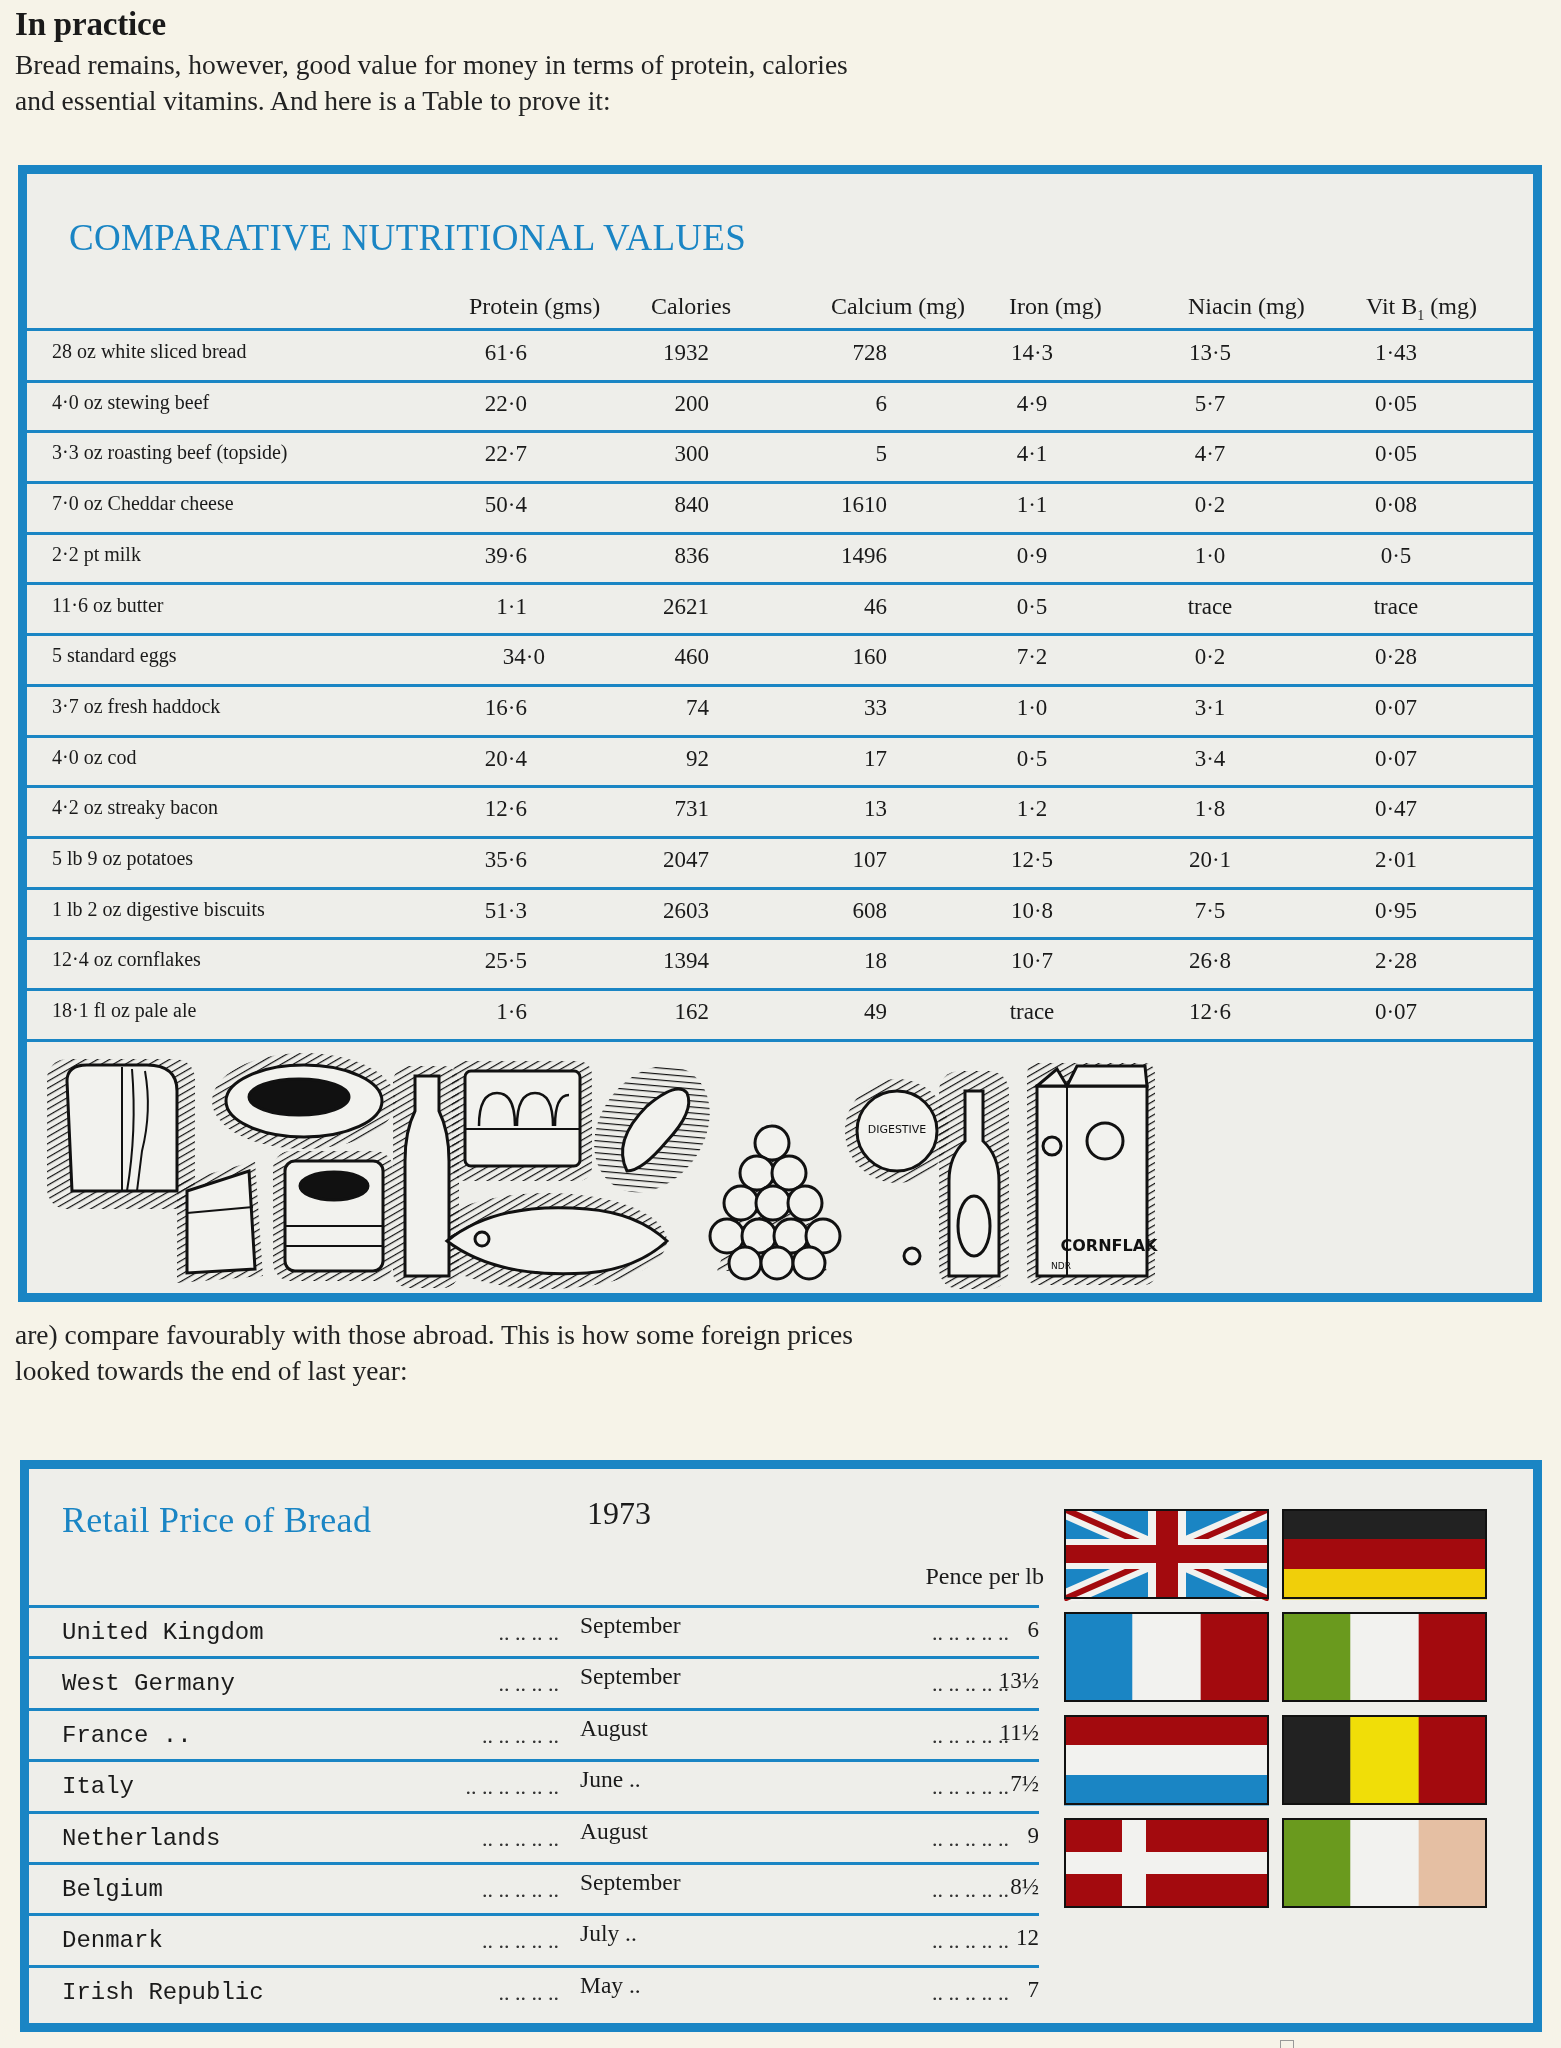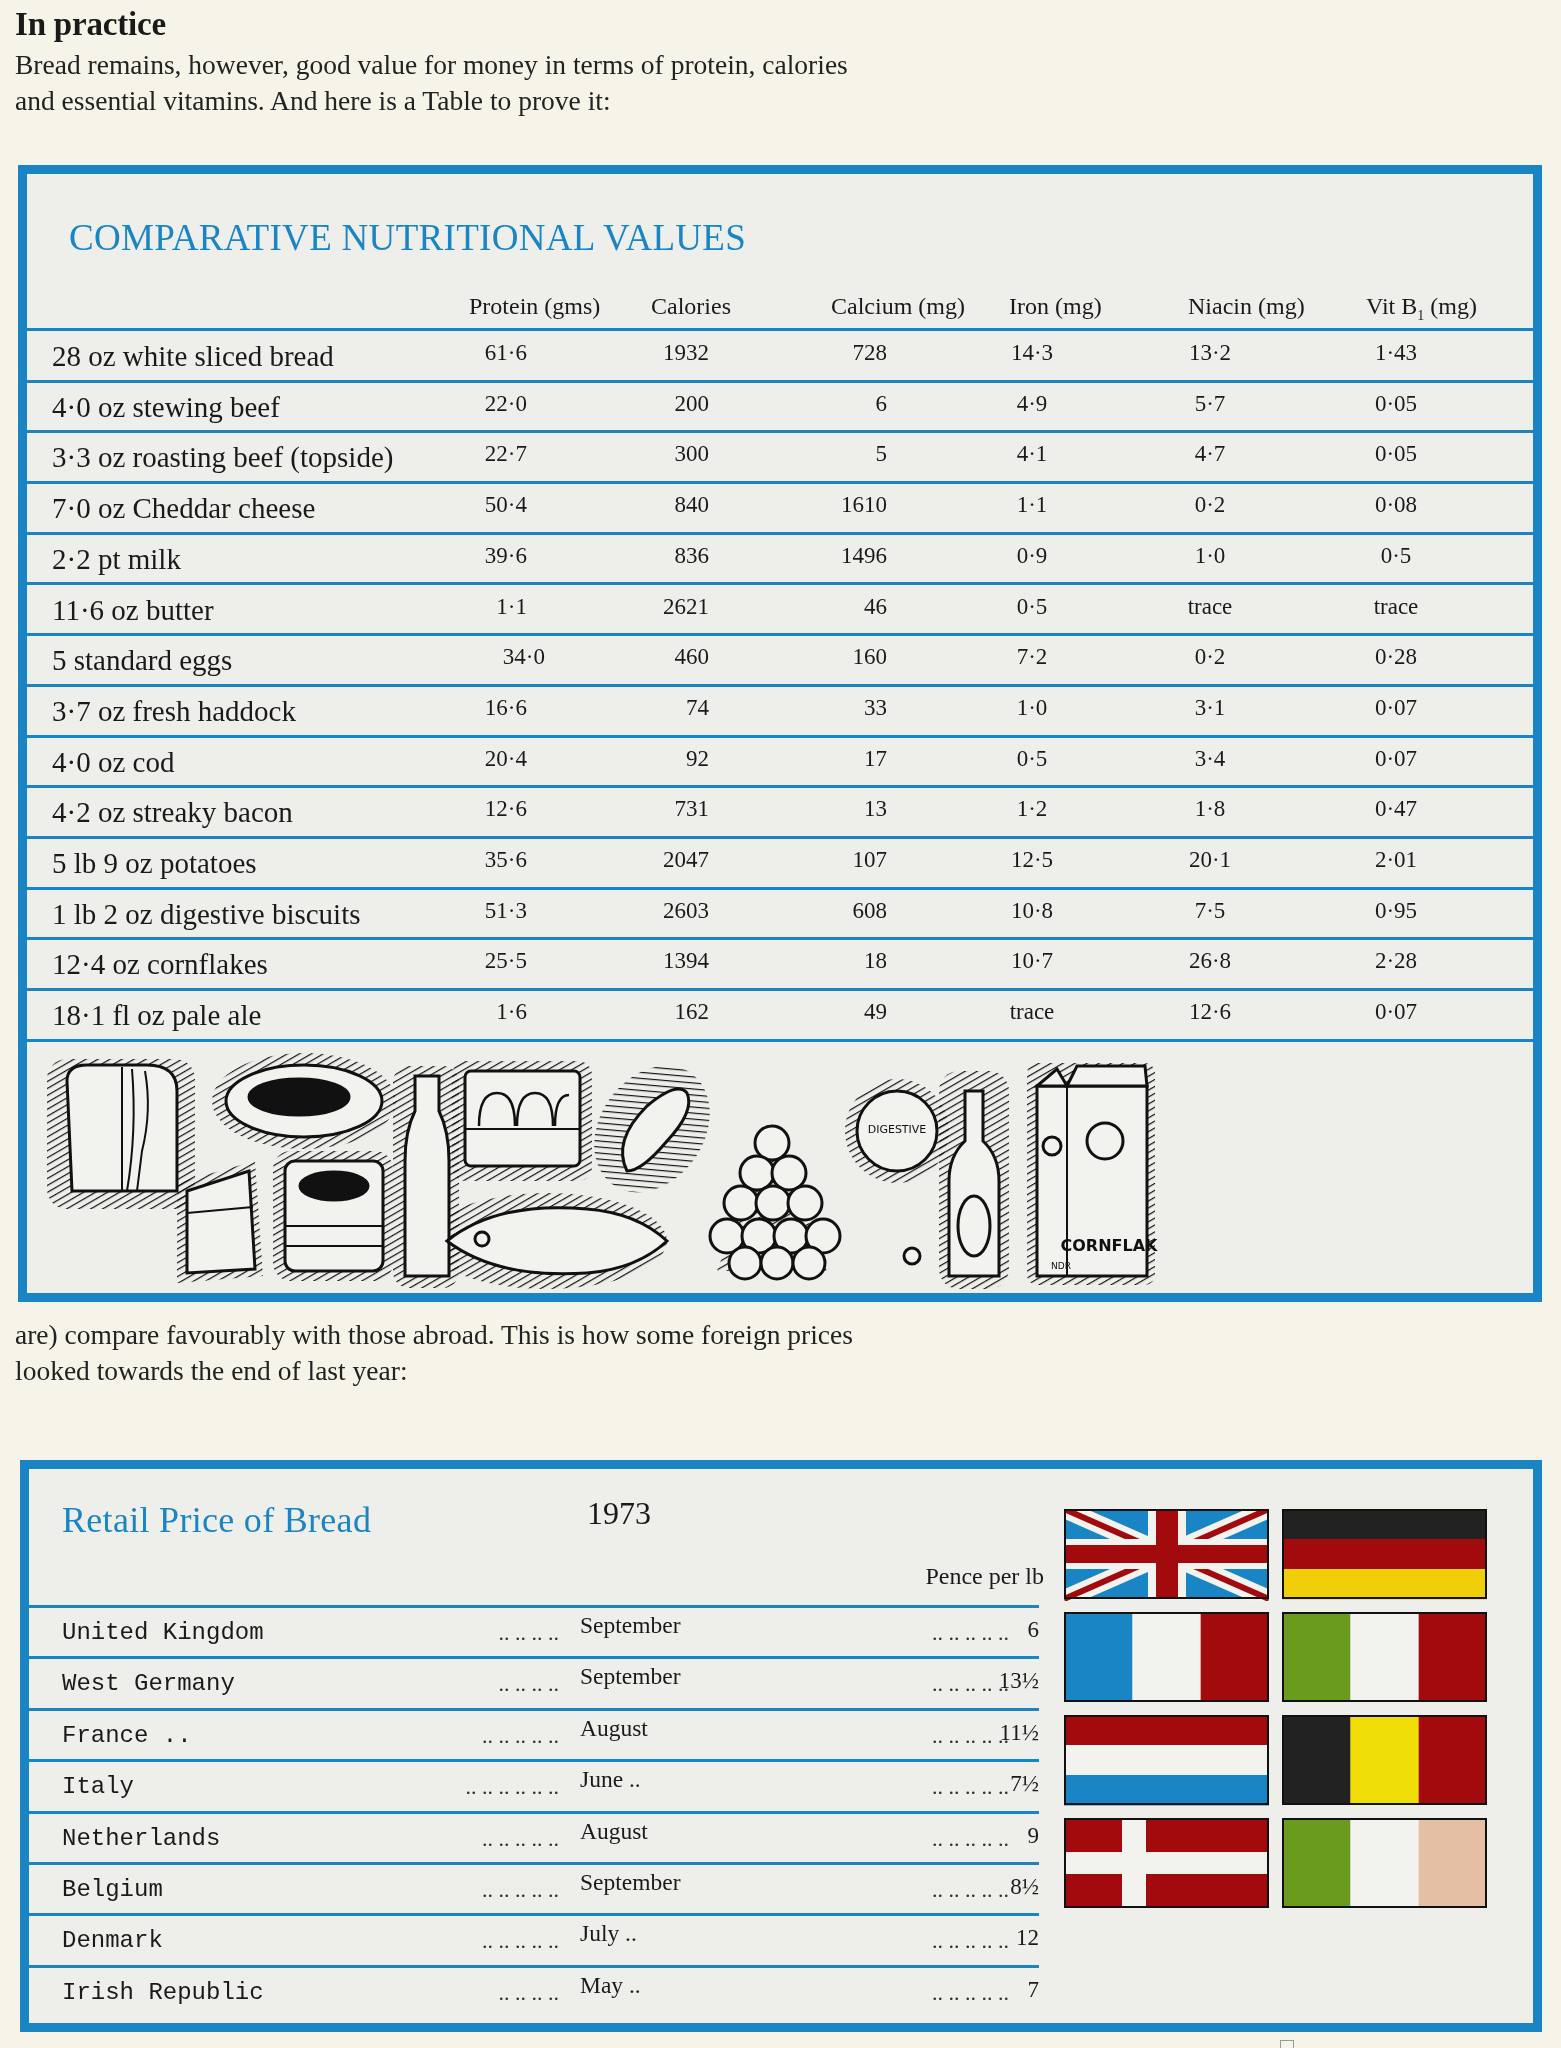--- a/index.html
+++ b/index.html
@@ -30,21 +30,21 @@
   .col-head {
     font-size:24px; top:119px; white-space:nowrap;
   }
   .hline {
     left:0; right:0; height:3px; background:#1a85c4;
   }
   .nrow { left:0; right:0; height:51px; }
   .cell {
     position:absolute; top:9px; font-size:23px; white-space:nowrap;
   }
-  .cell.label { left:25px; font-size:29px; }
+  .cell.label { left:25px; font-size:20px; }
   .cell.r { text-align:right; }
   .cell.c { text-align:center; }
   .illus {
     left:0; right:0; top:877px; height:240px;
   }
   
   #box2 { left:20px; top:1460px; width:1522px; height:572px; }
   #box2 .box-title { left:33px; top:30px; font-size:36px; }
   .year { left:558px; top:26px; font-size:32px; }
   .pence-head { left:850px; top:94px; width:165px; text-align:right; font-size:24px; }
@@ -81,21 +81,21 @@
 
   <div class="abs hline" style="top:154px;"></div>
 
   <div id="nutrition-rows">
       <div class="abs nrow" style="top: 157px;">
         <div class="cell label">28 oz white sliced bread</div>
         <div class="cell r" style="left: 430px; width: 70px;">61·6</div>
         <div class="cell r" style="left: 600px; width: 82px;">1932</div>
         <div class="cell r" style="left: 780px; width: 80px;">728</div>
         <div class="cell c" style="left: 970px; width: 70px;">14·3</div>
-        <div class="cell c" style="left: 1148px; width: 70px;">13·2</div>
+        <div class="cell c" style="left: 1148px; width: 70px;">13·5</div>
         <div class="cell c" style="left: 1330px; width: 78px;">1·43</div>
         <div class="abs hline" style="top: 48.7px;"></div>
       </div>
       <div class="abs nrow" style="top: 207.7px;">
         <div class="cell label">4·0 oz stewing beef</div>
         <div class="cell r" style="left: 430px; width: 70px;">22·0</div>
         <div class="cell r" style="left: 600px; width: 82px;">200</div>
         <div class="cell r" style="left: 780px; width: 80px;">6</div>
         <div class="cell c" style="left: 970px; width: 70px;">4·9</div>
         <div class="cell c" style="left: 1148px; width: 70px;">5·7</div>

